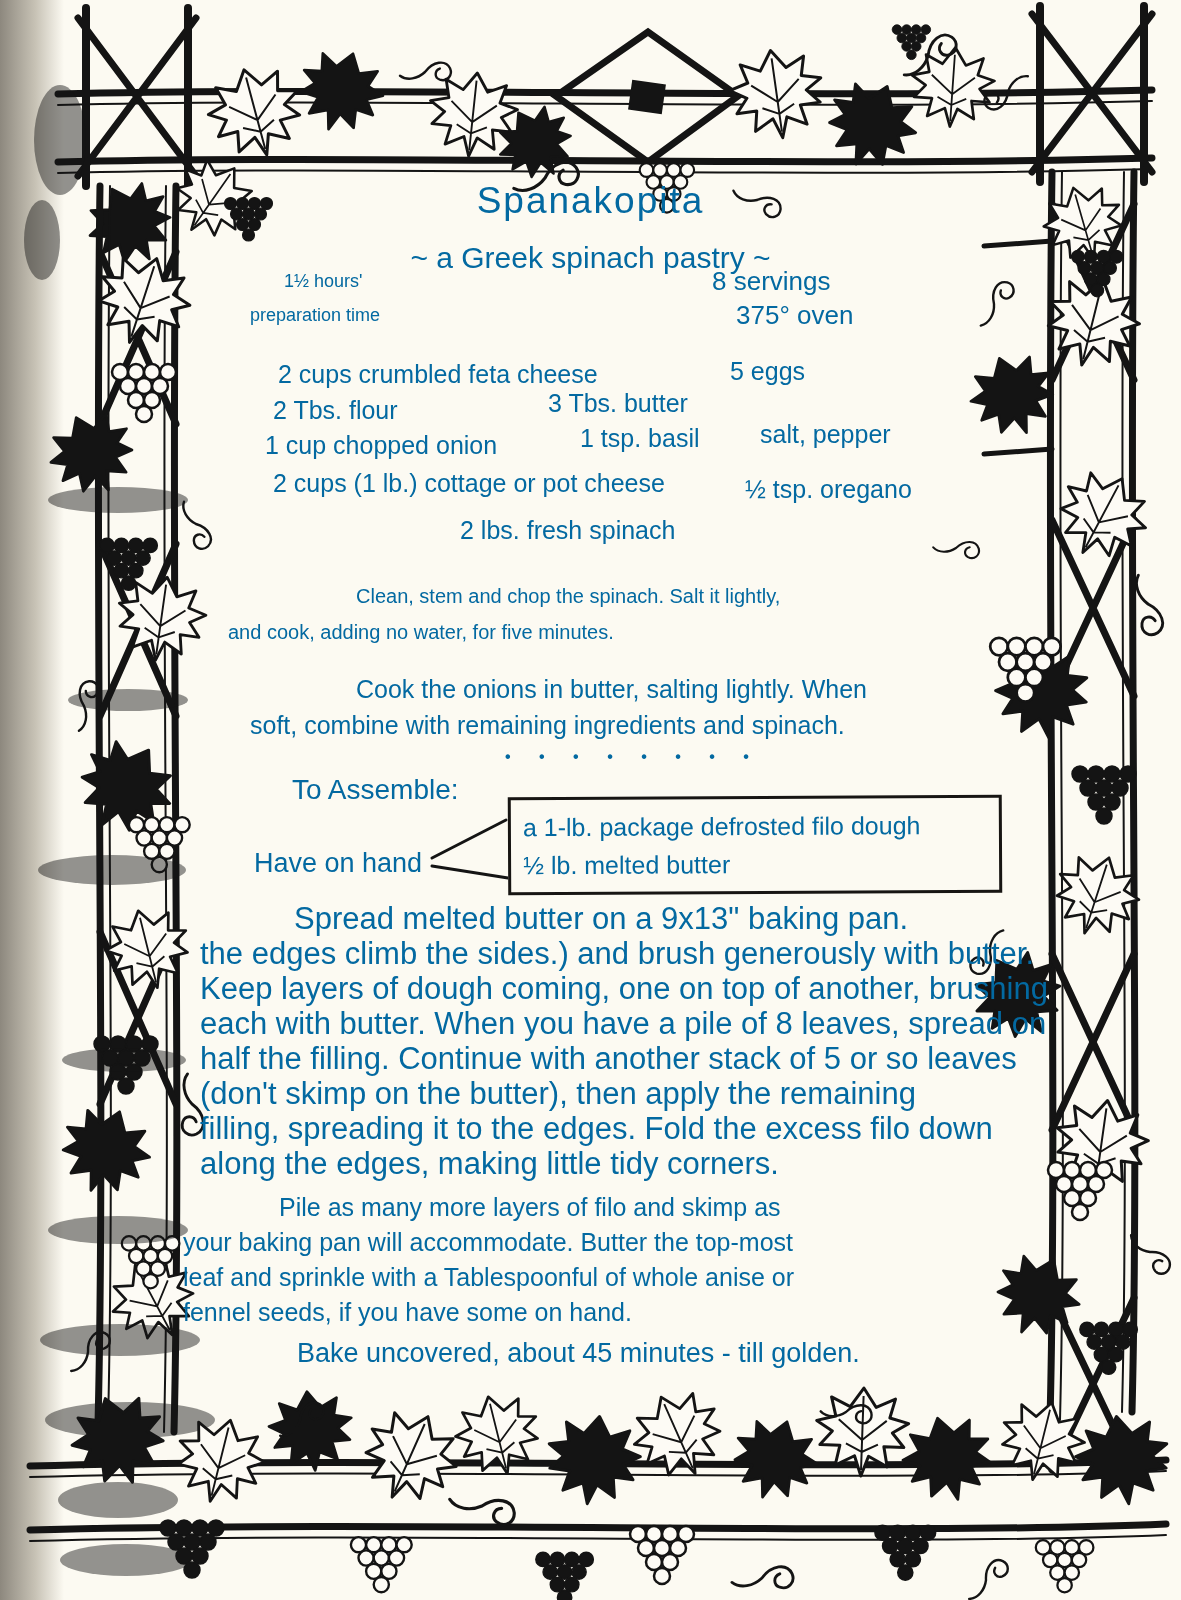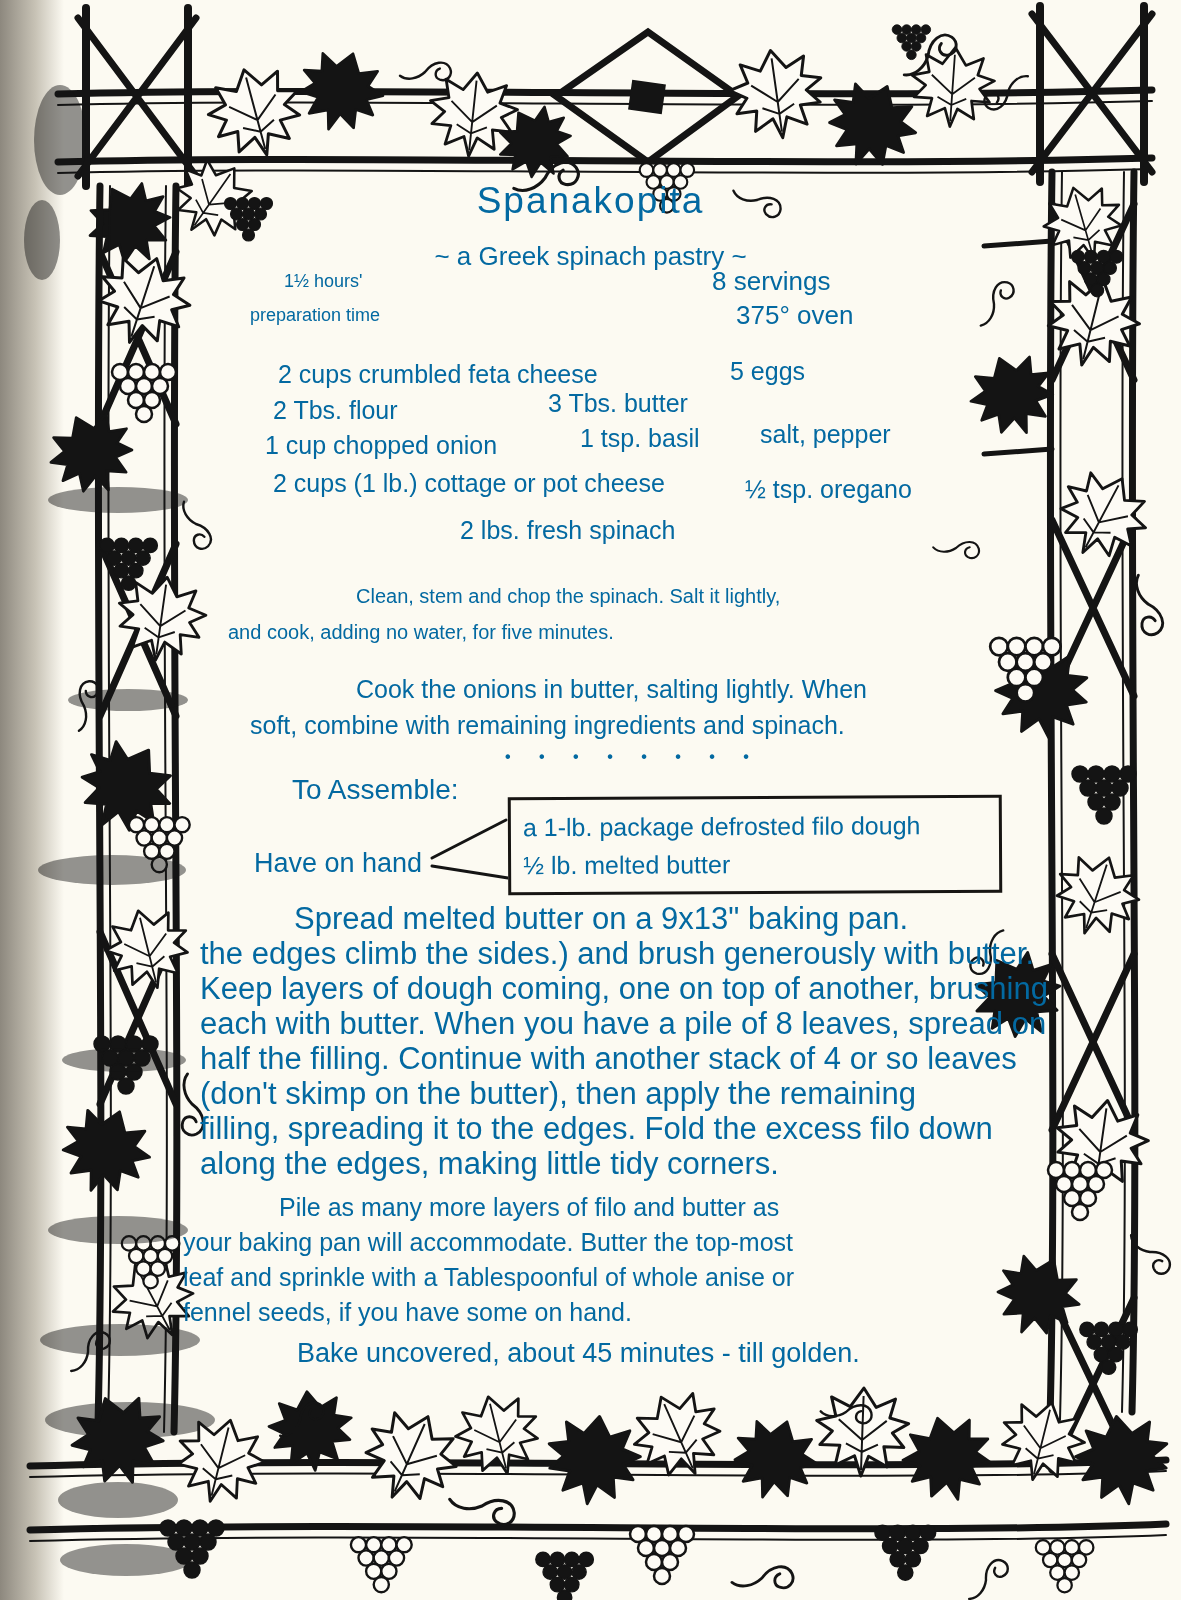--- a/index.html
+++ b/index.html
@@ -8,21 +8,21 @@
   svg.border-art{position:absolute;left:0;top:0;z-index:1;pointer-events:none;}
   .r2{stroke:#141414;stroke-width:2;fill:none;stroke-linecap:round;}
   .r3{stroke:#141414;stroke-width:3;fill:none;stroke-linecap:round;}
   .r5{stroke:#141414;stroke-width:5;fill:none;stroke-linecap:round;}
   .r7{stroke:#141414;stroke-width:7;fill:none;stroke-linecap:round;}
   .r8{stroke:#141414;stroke-width:8;fill:none;stroke-linecap:round;}
   .txt{position:absolute;z-index:4;white-space:nowrap;}
   .block{position:absolute;z-index:4;}
   .block div{white-space:nowrap;}
   .title{left:0;top:180px;width:1181px;text-align:center;font-size:37px;letter-spacing:2px;}
-  .subtitle{left:0;top:241px;width:1181px;text-align:center;font-size:26px;}
+  .subtitle{left:0;top:241px;width:1181px;text-align:center;font-size:30px;}
   .prep{left:250px;top:264px;font-size:18px;}
   .prep div{line-height:34px;}
   .prep div:first-child{padding-left:34px;}
   .yield{left:712px;top:264px;font-size:26px;}
   .yield div{line-height:34px;}
   .yield div:last-child{padding-left:24px;}
   .ing{position:absolute;z-index:4;font-size:25px;white-space:nowrap;}
   #ing-feta{left:278px;top:360px;}
   #ing-eggs{left:730px;top:357px;}
   #ing-flour{left:273px;top:396px;}
@@ -275,26 +275,26 @@
   <div class="block notebox">
       <div>a 1-lb. package defrosted filo dough</div>
       <div>½ lb. melted butter</div>
     </div>
 
   <div class="block step3">
       <div>Spread melted butter on a 9x13" baking pan.</div>
       <div>the edges climb the sides.) and brush generously with butter.</div>
       <div>Keep layers of dough coming, one on top of another, brushing</div>
       <div>each with butter. When you have a pile of 8 leaves, spread on</div>
-      <div>half the filling. Continue with another stack of 4 or so leaves</div>
+      <div>half the filling. Continue with another stack of 5 or so leaves</div>
       <div>(don't skimp on the butter), then apply the remaining</div>
       <div>filling, spreading it to the edges. Fold the excess filo down</div>
       <div>along the edges, making little tidy corners.</div>
     </div>
   <div class="block step4">
-      <div>Pile as many more layers of filo and butter as</div>
+      <div>Pile as many more layers of filo and skimp as</div>
       <div>your baking pan will accommodate. Butter the top-most</div>
       <div>leaf and sprinkle with a Tablespoonful of whole anise or</div>
       <div>fennel seeds, if you have some on hand.</div>
     </div>
 
   <div class="txt bake">Bake uncovered, about 45 minutes - till golden.</div>
 </div>
 
 </body></html>

